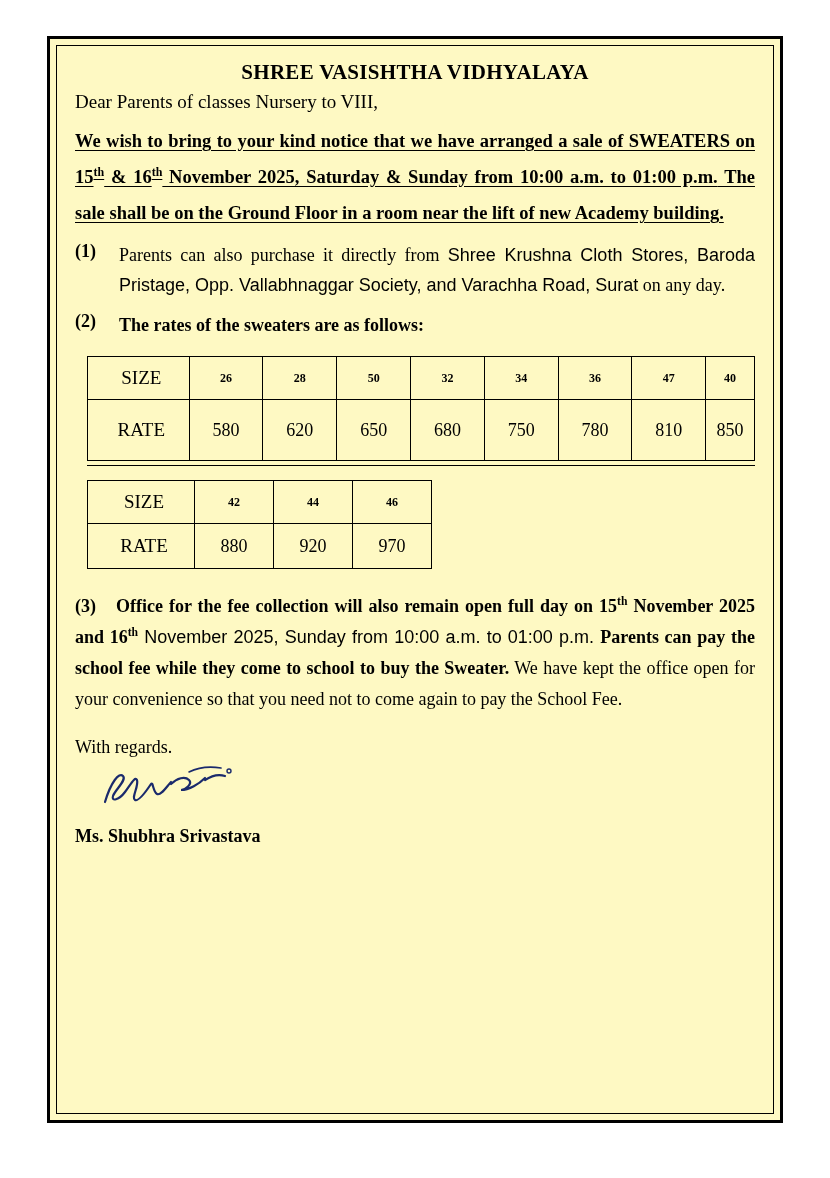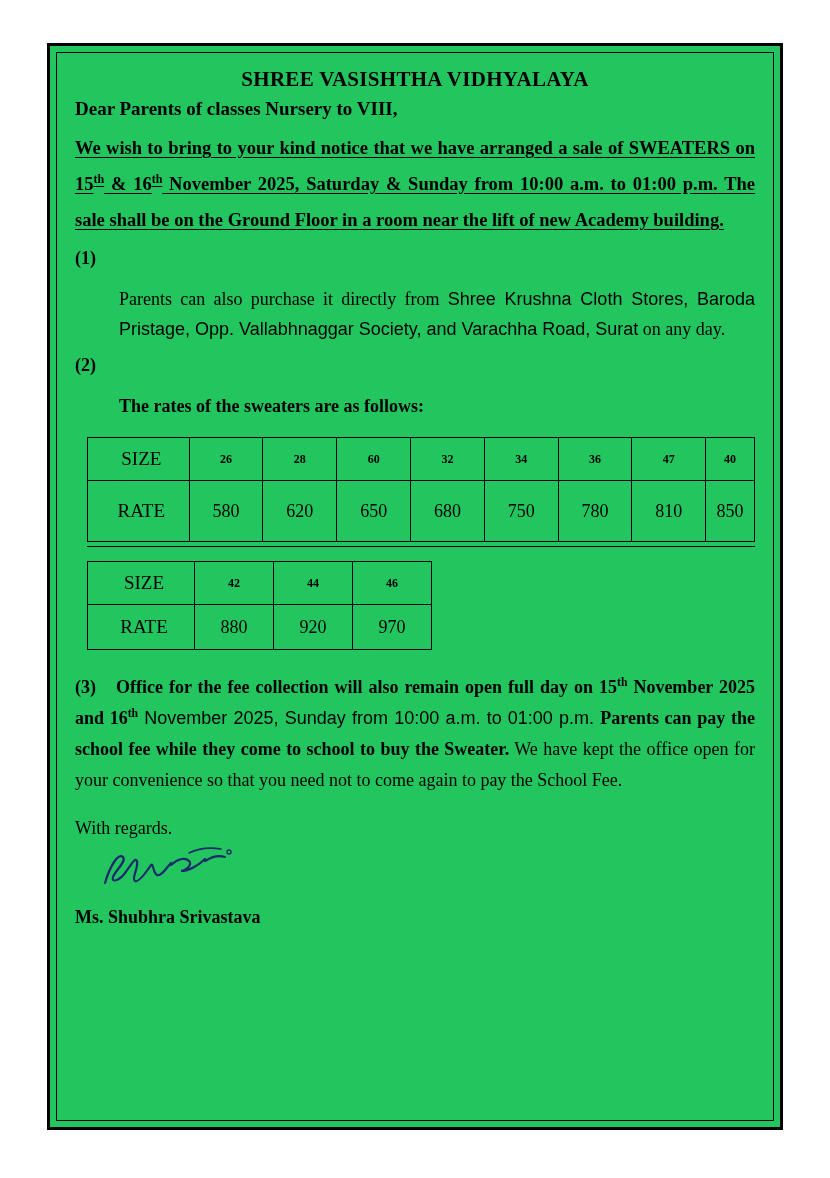--- a/index.html
+++ b/index.html
@@ -10,26 +10,26 @@
   body {
     width: 830px;
     height: 1178px;
     font-family: "Liberation Serif", serif;
     color: #000000;
     position: relative;
   }
   .page {
     position: absolute;
     left: 47px;
-    top: 43px;
+    top: 36px;
     width: 736px;
     height: 1087px;
     border: 3px solid #000;
     box-sizing: border-box;
-    background: #22c55e;
+    background: #fef9c3;
   }
   .inner {
     position: absolute;
     left: 6px;
     top: 6px;
     right: 6px;
     bottom: 6px;
     border: 1px solid #000;
     box-sizing: border-box;
     padding: 12px 18px 10px 18px;
@@ -48,21 +48,21 @@
     font-size: 13.5px;
     margin-top: 6px;
   }
   .date-line {
     text-align: right;
     font-weight: bold;
     font-size: 17px;
     margin-top: 12px;
   }
   .salutation {
-    font-weight: bold;
+    font-weight: normal;
     font-size: 19px;
     margin-top: 6px;
   }
   .notice-para {
     font-weight: bold;
     font-size: 18.5px;
     line-height: 1.95;
     margin-top: 10px;
     text-align: justify;
     text-underline-offset: 3px;
@@ -78,21 +78,20 @@
   .list-num {
     font-weight: bold;
     width: 44px;
     flex: 0 0 44px;
     font-size: 18px;
   }
   .list-body {
     flex: 1;
     text-align: justify;
     line-height: 1.65;
-    margin-top: 37px;
   }
   .sans { font-family: "Liberation Sans", sans-serif; }
   .bold { font-weight: bold; }
 
   .rates-label {
     font-weight: bold;
     font-size: 18px;
   }
 
   .tbl-wrap { margin-top: 16px; padding-left: 12px; }
@@ -186,21 +185,21 @@
       <div class="list-body rates-label">The rates of the sweaters are as follows:</div>
     </div>
 
     <div class="tbl-wrap">
       <table class="rates">
         <tbody>
             <tr class="size-row">
           <td class="hdr-label">SIZE</td>
           <td class="val">26</td>
           <td class="val">28</td>
-          <td class="val">60</td>
+          <td class="val">50</td>
           <td class="val">32</td>
           <td class="val">34</td>
           <td class="val">36</td>
           <td class="val">47</td>
           <td class="val narrow">40</td>
         </tr>
         <tr class="rate-row">
           <td class="row-label">RATE</td>
           <td class="val">580</td>
           <td class="val">620</td>

